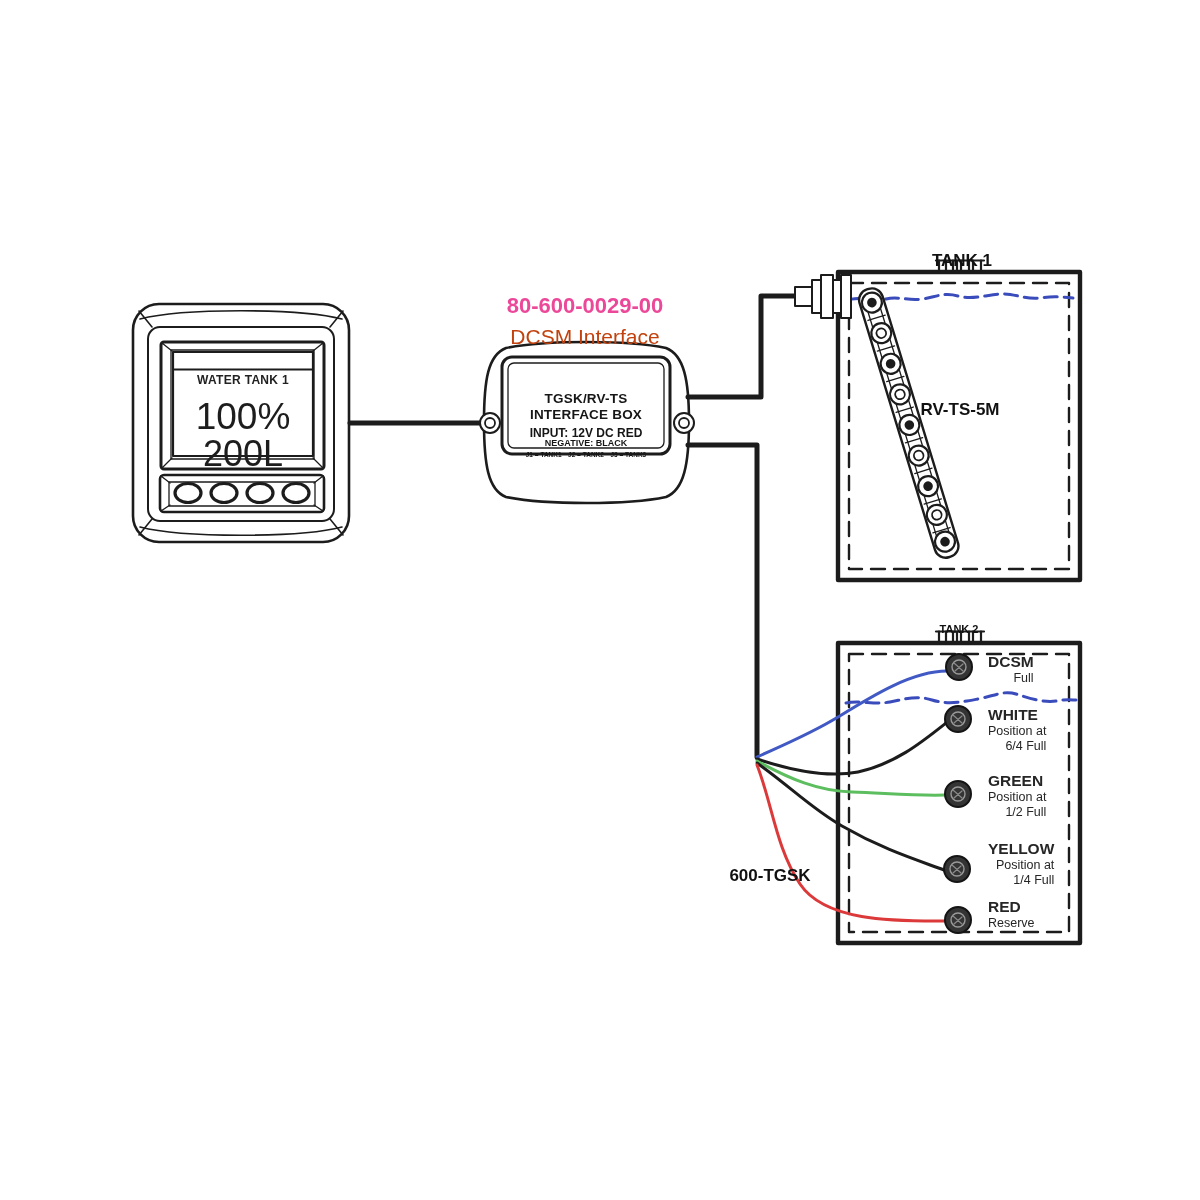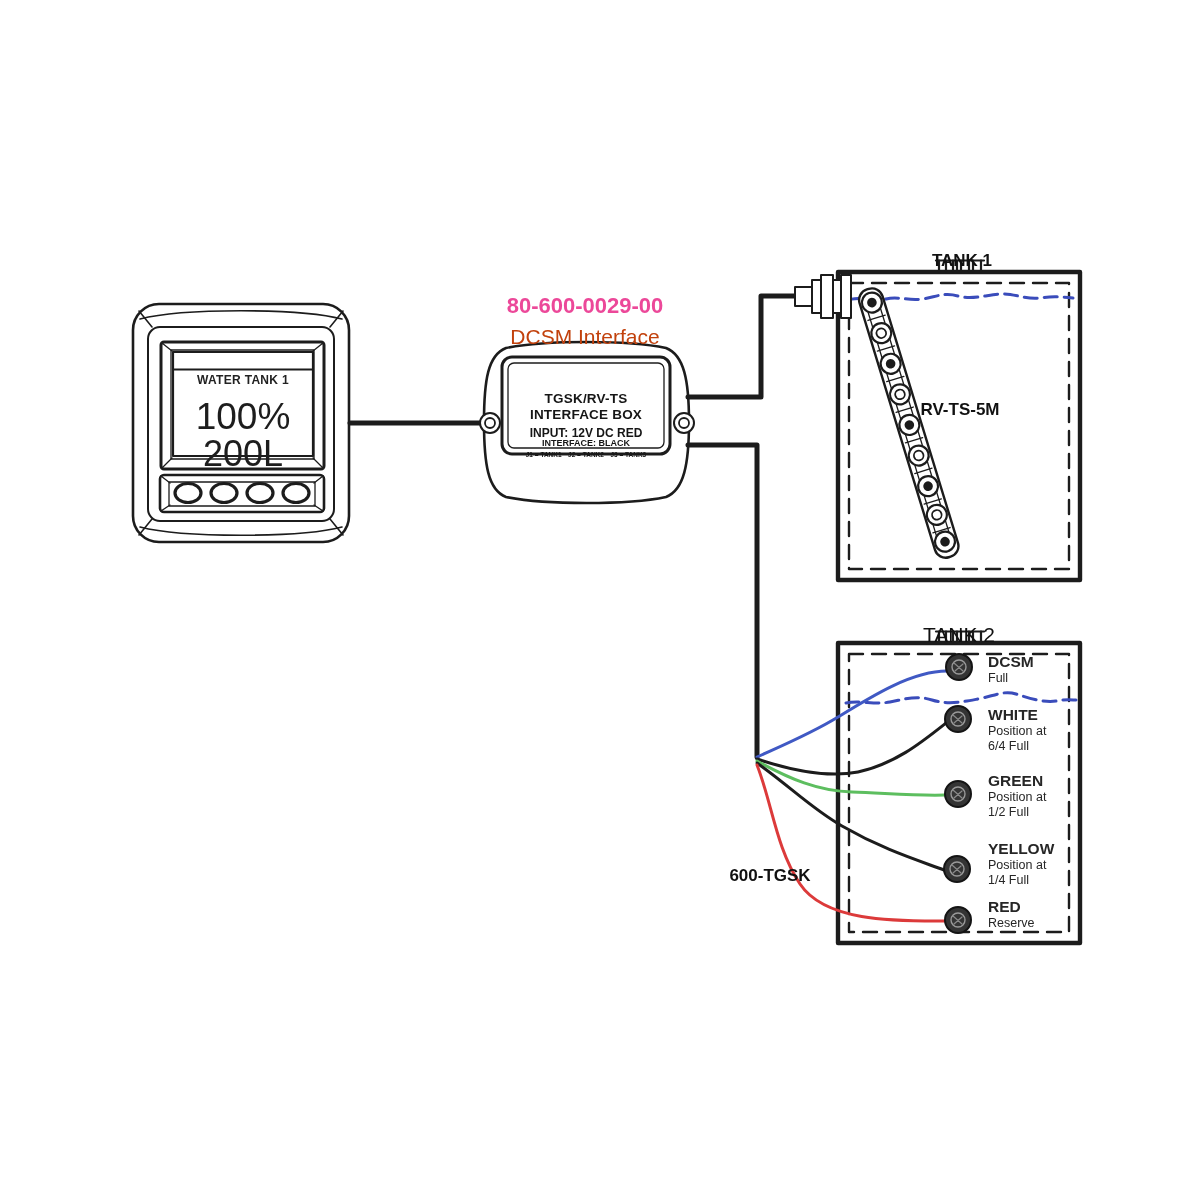--- a/index.html
+++ b/index.html
@@ -21,27 +21,27 @@
   .scr-vol{left:243px;top:412px;font-size:36px;font-weight:500;color:#1d1d1d;}
 
   
   .plate-l1{left:586px;top:370px;font-size:13.5px;font-weight:700;letter-spacing:.2px;color:#161616;}
   .plate-l2{left:586px;top:386px;font-size:13.5px;font-weight:700;letter-spacing:.2px;color:#161616;}
   .plate-l3{left:586px;top:405px;font-size:12px;font-weight:700;color:#161616;}
   .plate-l4{left:586px;top:417px;font-size:9px;font-weight:700;color:#161616;}
   .plate-l5{left:586px;top:430px;font-size:6.5px;font-weight:700;color:#161616;}
 
   .tank1-title{left:962px;top:230px;font-size:17px;font-weight:700;color:#111;}
-  .tank2-title{left:959px;top:602px;font-size:21px;font-weight:400;color:#111;}
+  .tank2-title{left:959px;top:602px;font-size:11px;font-weight:700;color:#111;}
   .rvts-label{left:960px;top:379px;font-size:17px;font-weight:700;color:#111;}
   .tgsk-label{left:770px;top:845px;font-size:17px;font-weight:700;color:#111;}
 
   .sensor-label{position:absolute;left:988px;color:#262626;}
   .sensor-label .s-name{font-size:15.5px;font-weight:600;line-height:19px;}
-  .sensor-label .s-desc{font-size:12.5px;font-weight:400;line-height:15px;}
+  .sensor-label .s-desc{font-size:12.5px;font-weight:400;line-height:15px;text-align:right;}
   .s0{top:652px;} .s1{top:705px;} .s2{top:771px;} .s3{top:839px;} .s4{top:897px;}
 </style>
 </head>
 <body>
 
 <div id="stage">
 
   <svg id="art" viewBox="0 0 1200 1200" fill="none" stroke-linecap="round" stroke-linejoin="round">
 
     <g stroke="#1c1c1c">
@@ -188,21 +188,21 @@
   <div class="lbl ctr part-number">80-600-0029-00</div>
   <div class="lbl ctr dcsm-sub">DCSM Interface</div>
 
   <div class="lbl ctr scr-header">WATER TANK 1</div>
   <div class="lbl ctr scr-pct">100%</div>
   <div class="lbl ctr scr-vol">200L</div>
 
   <div class="lbl ctr plate-l1">TGSK/RV-TS</div>
   <div class="lbl ctr plate-l2">INTERFACE BOX</div>
   <div class="lbl ctr plate-l3">INPUT: 12V DC RED</div>
-  <div class="lbl ctr plate-l4">INTERFACE: BLACK</div>
+  <div class="lbl ctr plate-l4">NEGATIVE: BLACK</div>
   <div class="lbl ctr plate-l5">J1 = TANK1 J2 = TANK2 J3 = TANK3</div>
 
   <div class="lbl ctr tank1-title">TANK 1</div>
   <div class="lbl ctr rvts-label">RV-TS-5M</div>
 
   <div class="lbl ctr tank2-title">TANK 2</div>
   <div class="lbl ctr tgsk-label">600-TGSK</div>
 
   <div class="sensor-label s0">
     <div class="s-name">DCSM</div>

